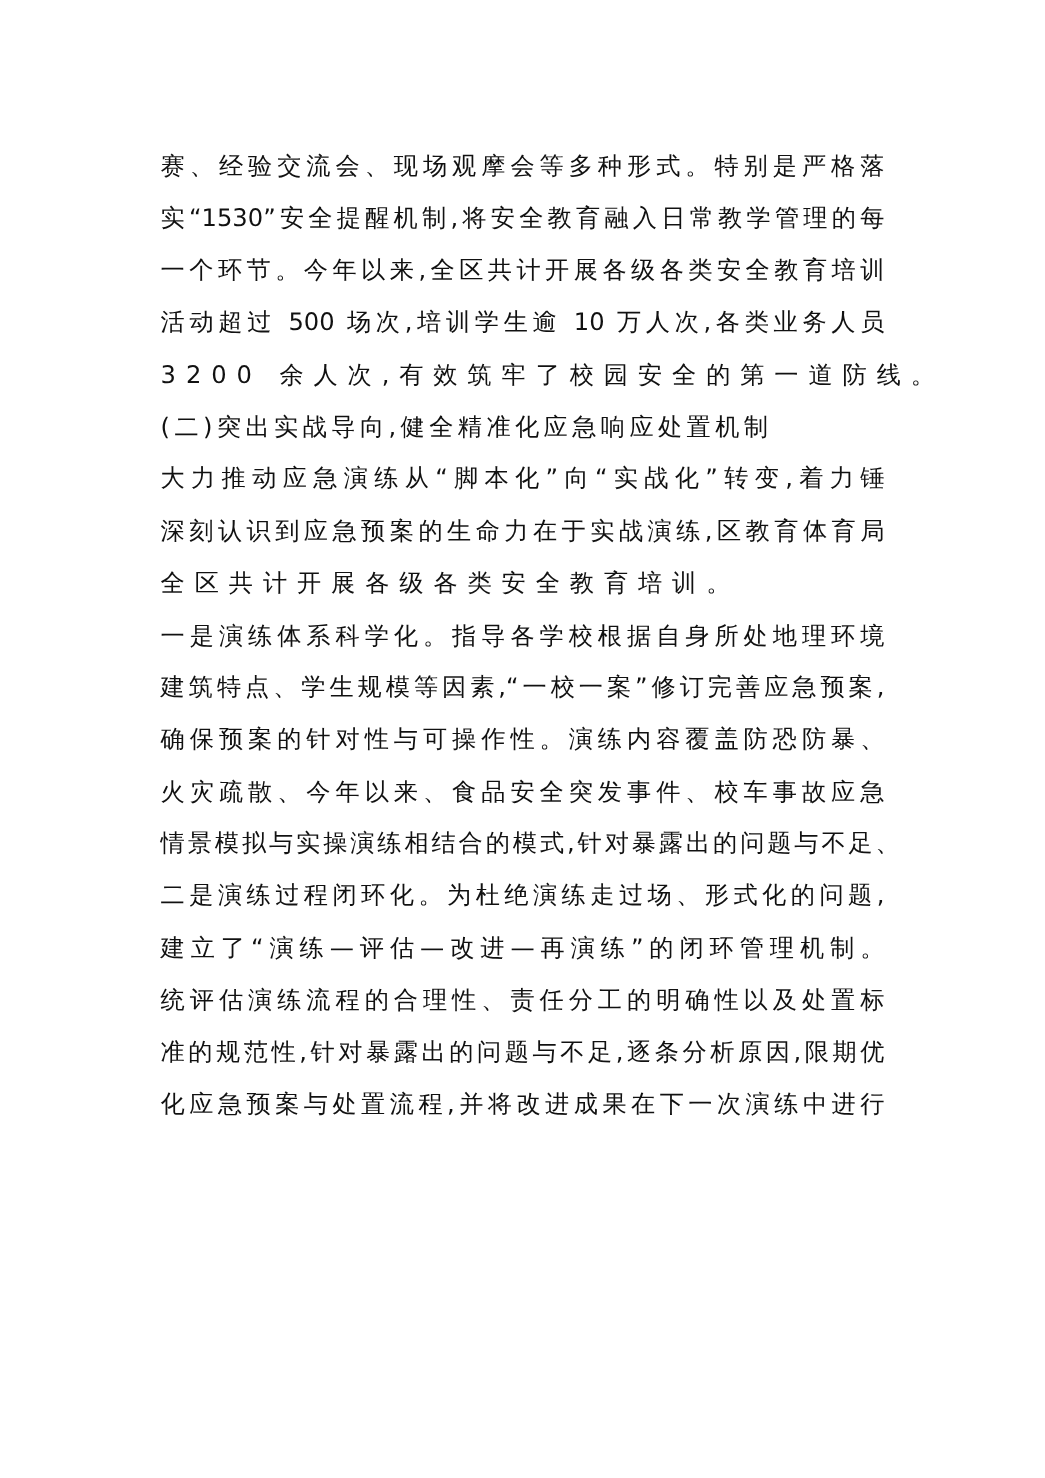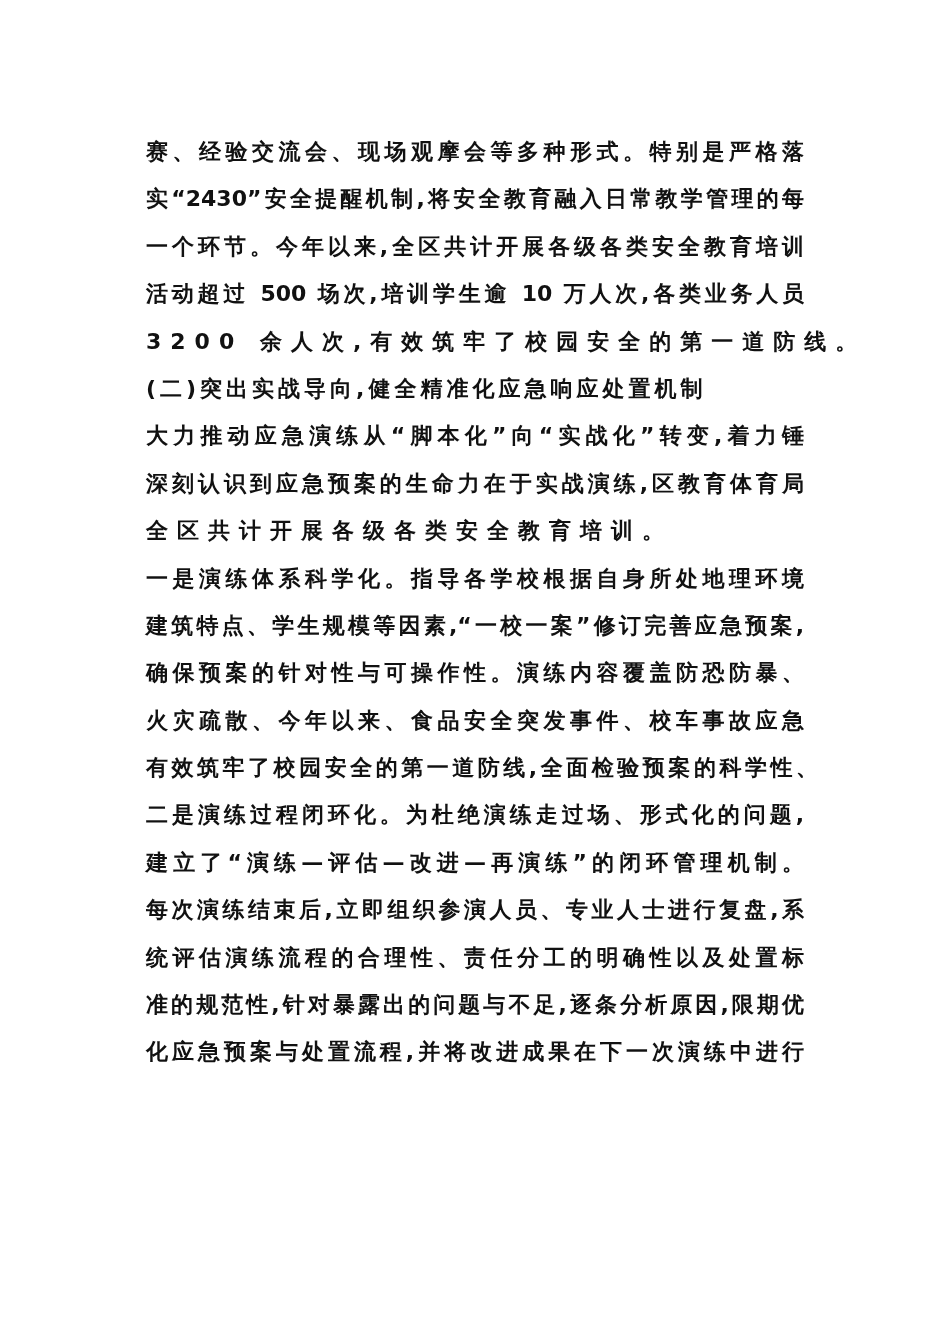--- a/index.html
+++ b/index.html
@@ -13,21 +13,20 @@
     position: relative;
     overflow: hidden;
     font-family: "DejaVu Sans", "Liberation Sans", sans-serif;
     color: #111111;
   }
   .page {
     position: absolute;
     left: 0; top: 0;
     width: 950px; height: 1016px;
     background: #ffffff;
-    font-weight: bold;
   }
   .text-block {
     position: absolute;
     left: 146px;
     top: 128px;
     width: 658px;
   }
   .line {
     height: 47.4px;
     line-height: 47.4px;
@@ -48,33 +47,32 @@
   .line.overflow {
     width: 672px;
   }
 </style>
 </head>
 <body>
 
 <div class="page">
   <div class="text-block">
     <div class="line">赛、经验交流会、现场观摩会等多种形式。特别是严格落</div>
-    <div class="line">实“2430”安全提醒机制,将安全教育融入日常教学管理的每</div>
+    <div class="line">实“1530”安全提醒机制,将安全教育融入日常教学管理的每</div>
     <div class="line">一个环节。今年以来,全区共计开展各级各类安全教育培训</div>
     <div class="line">活动超过 500 场次,培训学生逾 10 万人次,各类业务人员</div>
     <div class="line short">3200 余人次,有效筑牢了校园安全的第一道防线。</div>
     <div class="line heading">(二)突出实战导向,健全精准化应急响应处置机制</div>
     <div class="line">大力推动应急演练从“脚本化”向“实战化”转变,着力锤</div>
     <div class="line">深刻认识到应急预案的生命力在于实战演练,区教育体育局</div>
     <div class="line short">全区共计开展各级各类安全教育培训。</div>
     <div class="line">一是演练体系科学化。指导各学校根据自身所处地理环境</div>
     <div class="line">建筑特点、学生规模等因素,“一校一案”修订完善应急预案,</div>
     <div class="line">确保预案的针对性与可操作性。演练内容覆盖防恐防暴、</div>
     <div class="line">火灾疏散、今年以来、食品安全突发事件、校车事故应急</div>
-    <div class="line overflow">有效筑牢了校园安全的第一道防线,全面检验预案的科学性、</div>
+    <div class="line overflow">情景模拟与实操演练相结合的模式,针对暴露出的问题与不足、</div>
     <div class="line">二是演练过程闭环化。为杜绝演练走过场、形式化的问题,</div>
     <div class="line">建立了“演练—评估—改进—再演练”的闭环管理机制。</div>
-    <div class="line">每次演练结束后,立即组织参演人员、专业人士进行复盘,系</div>
     <div class="line">统评估演练流程的合理性、责任分工的明确性以及处置标</div>
     <div class="line">准的规范性,针对暴露出的问题与不足,逐条分析原因,限期优</div>
     <div class="line">化应急预案与处置流程,并将改进成果在下一次演练中进行</div>
   </div>
 </div>
 
 </body></html>

